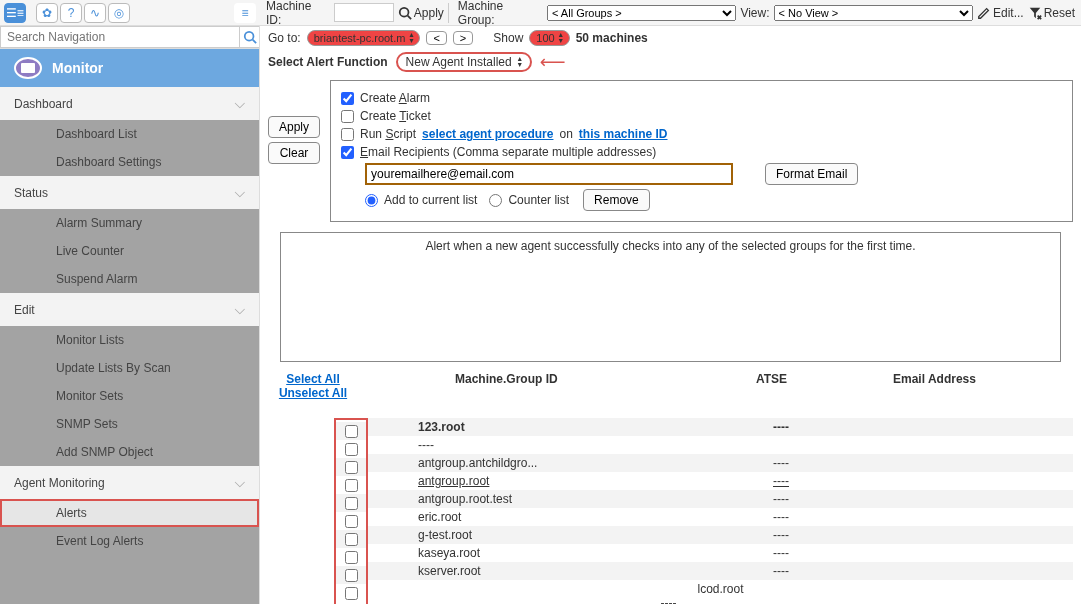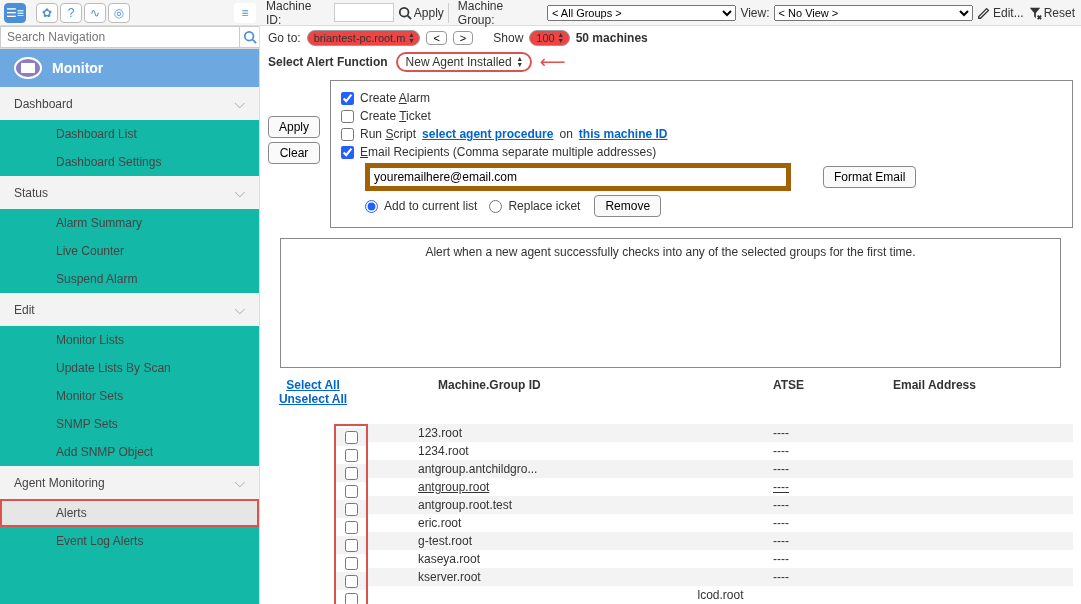--- a/index.html
+++ b/index.html
@@ -13,21 +13,21 @@
 select.top-sel { font-size: 11px; }
 .tb-label { font-size: 12px; }
 .tb-link { color: #333; cursor: pointer; display: flex; align-items: center; gap: 2px; }
 .ico-svg { width: 14px; height: 14px; }
 
 .search-row { width: 260px; display: flex; border-bottom: 1px solid #ddd; }
 .search-row input { flex: 1; padding: 3px 6px; border: 1px solid #ccc; font-size: 12px; }
 .search-btn { width: 20px; display: flex; align-items: center; justify-content: center; background: #fff; border: 1px solid #ccc; border-left: none; cursor: pointer; color: #4a90d9; }
 
 .main { display: flex; height: calc(604px - 26px); }
-.sidebar { width: 260px; background: #14b8a6; border-right: 1px solid #ddd; overflow-y: auto; }
+.sidebar { width: 260px; background: #a3a3a3; border-right: 1px solid #ddd; overflow-y: auto; }
 .nav-header { background: #6da8e0; color: #fff; padding: 8px 14px; display: flex; align-items: center; gap: 10px; font-weight: bold; font-size: 14px; }
 .mon-icon { width: 28px; height: 22px; background: #8e7cc3; border: 2px solid #fff; border-radius: 50%; display: flex; align-items: center; justify-content: center; }
 .mon-icon-inner { width: 14px; height: 10px; background: #fff; border-radius: 1px; }
 .nav-section { background: #f3f3f3; padding: 8px 14px; display: flex; justify-content: space-between; align-items: center; cursor: pointer; color: #444; }
 .nav-item { padding: 7px 14px 7px 30px; cursor: pointer; color: #444; }
 .nav-item.indent { padding-left: 56px; }
 .nav-item.selected { background: #e6e6e6; }
 .nav-item.boxed { outline: 2px solid #d9534f; outline-offset: -2px; }
 .chev { color: #aaa; font-size: 14px; }
 
@@ -43,34 +43,34 @@
 .red-arrow { color: #d9534f; font-size: 18px; line-height: 10px; }
 
 .config-area { display: flex; gap: 10px; padding: 6px 8px 4px 8px; align-items: flex-start; }
 .btn-col { display: flex; flex-direction: column; gap: 4px; padding-top: 36px; }
 .btn { border: 1px solid #888; background: #fafafa; border-radius: 4px; padding: 3px 10px; cursor: pointer; font-size: 12px; }
 .config-box { border: 1px solid #888; padding: 8px 10px; flex: 1; }
 .config-row { display: flex; align-items: center; gap: 6px; padding: 2px 0; font-size: 12px; }
 .config-row input[type=checkbox] { accent-color: #2260ff; }
 .config-row input[type=radio] { accent-color: #2260ff; }
 .link { color: #0066cc; text-decoration: underline; cursor: pointer; font-weight: bold; }
-.email-input { width: 426px; padding: 2px 4px; font-size: 12px; border: 5px solid #a16207; }
+.email-input { width: 368px; padding: 2px 4px; font-size: 12px; border: 2px solid #a16207; }
 .u { text-decoration: underline; }
 
 .desc-box { margin: 6px 20px; border: 1px solid #888; padding: 6px 8px; min-height: 130px; font-size: 12px; text-align: center; }
 
 .table-area { padding: 0 8px 10px 8px; }
 .table-head { display: flex; font-size: 12px; font-weight: normal; padding: 4px 0; }
 .col-sel { width: 90px; text-align: center; }
 .col-chk { width: 80px; display: flex; justify-content: center; }
 .col-mg { flex: 1; }
 .col-atse { width: 120px; }
 .col-email { width: 180px; }
 .sel-links { display: flex; flex-direction: column; align-items: center; font-weight: normal; }
-.th-label { font-weight: bold; }
+.th-label { font-weight: bold; margin-left: 17px; }
 .tbl-row { display: flex; align-items: center; padding: 2px 0; font-size: 12px; }
 .tbl-row.alt { background: #f3f3f3; }
 .red-box { border: 2px solid #d9534f; padding: 2px 0; }
 .spacer-col { width: 90px; }
 </style>
 </head>
 <body>
 
 <div class="topbar">
   <div class="tb-left">
@@ -222,21 +222,21 @@
           <span style="width:18px"></span>
           <input class="email-input" type="text" value="youremailhere@email.com" style="">
           <span style="width:20px"></span>
           <button class="btn">Format Email</button>
         </div>
         <div class="config-row">
           <span style="width:18px"></span>
           <input type="radio" name="listmode" checked="" style="">
           <span>Add to current list</span>
           <input type="radio" name="listmode" style="margin-left: 6px;">
-          <span>Replace icket</span>
+          <span>Counter list</span>
           <button class="btn" style="margin-left:8px;">Remove</button>
         </div>
       </div>
     </div>
 
     <div class="desc-box">Alert when a new agent successfully checks into any of the selected groups for the first time.</div>
 
     <div class="table-area">
       <div class="table-head">
         <div class="col-sel sel-links">
@@ -279,29 +279,28 @@
               </div>
               <div style="height: 18px; display: flex; justify-content: center; align-items: center; background: rgb(243, 243, 243);">
                 <input type="checkbox" style="">
               </div>
               <div style="height: 18px; display: flex; justify-content: center; align-items: center;">
                 <input type="checkbox" style="">
               </div>
             </div>
         </div>
         <div style="flex:1" id="rows-col">
-            <div class="tbl-row alt" style="height: 18px;">
+            <div class="tbl-row alt" style="height: 18px; font-weight: bold;">
               <div style="width:50px"></div>
               <div class="col-mg">123.root</div>
               <div class="col-atse">----</div>
               <div class="col-email"></div>
             </div>
             <div class="tbl-row" style="height: 18px;">
               <div style="width:50px"></div>
-              <div class="col-mg">1234.root</div>
               <div class="col-atse">----</div>
               <div class="col-email"></div>
             </div>
             <div class="tbl-row alt" style="height: 18px;">
               <div style="width:50px"></div>
               <div class="col-mg">antgroup.antchildgro...</div>
               <div class="col-atse">----</div>
               <div class="col-email"></div>
             </div>
             <div class="tbl-row" style="height: 18px; text-decoration: underline;">

